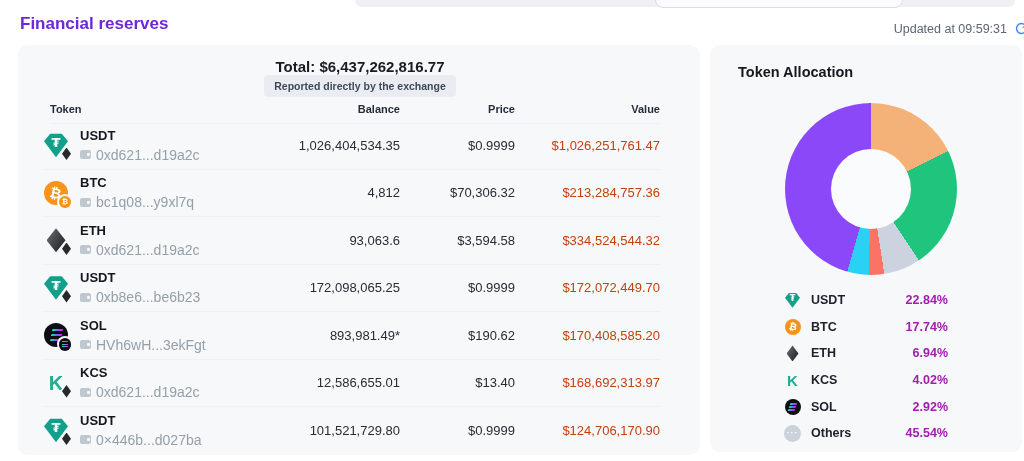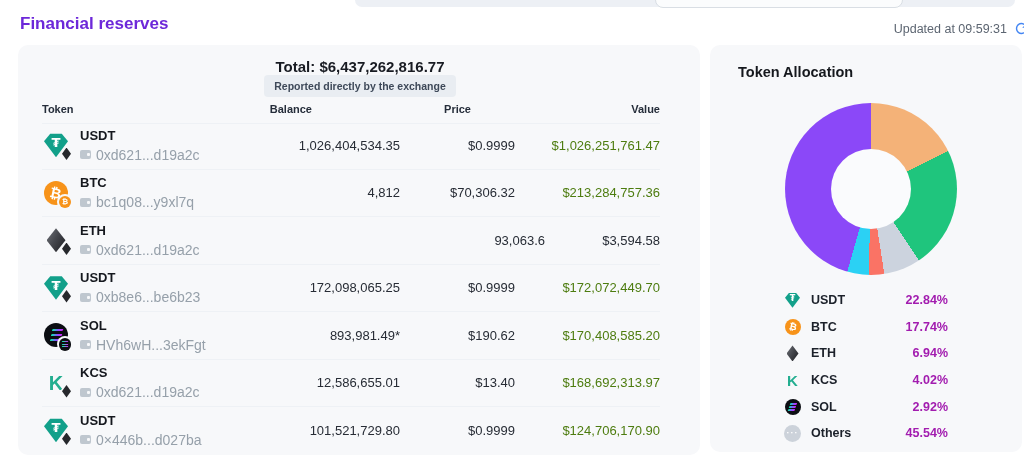--- a/index.html
+++ b/index.html
@@ -20,28 +20,28 @@
   
   .card{position:absolute;background:#f7f8fa;border-radius:10px;}
   .card.reserves{left:18px;top:45px;width:682px;height:410px;}
   .card.alloc{left:710px;top:45px;width:312px;height:407px;}
 
   
   .total-row{position:absolute;left:24px;right:22px;top:13px;display:flex;justify-content:space-between;align-items:center;flex-direction:column;}
   .total-label{font-size:15px;font-weight:bold;color:#181b22;}
   .report-badge{background:#e9edf2;color:#3e4959;font-size:10.5px;font-weight:bold;padding:5px 10px;border-radius:4px;}
 
-  .thead{position:absolute;top:58px;left:24px;right:40px;display:flex;align-items:center;font-size:11px;font-weight:bold;color:#252d3a;padding-bottom:8px;border-bottom:1px solid #eef1f5;gap:44px;}
+  .thead{position:absolute;top:58px;left:32px;right:40px;display:flex;align-items:center;font-size:11px;font-weight:bold;color:#252d3a;padding-bottom:8px;border-bottom:1px solid #eef1f5;}
   .tbody{position:absolute;top:77px;left:24px;right:40px;}
   .trow{display:flex;align-items:center;height:46.5px;border-bottom:1px solid #eef1f5;cursor:pointer;}
   .trow:last-child{border-bottom:none;}
   .col-token{flex:1;display:flex;align-items:center;gap:10px;min-width:0;}
   .col-balance{width:150px;text-align:right;font-size:13px;color:#272c35;}
   .col-price{width:115px;text-align:right;font-size:13px;color:#272c35;}
-  .col-value{width:145px;text-align:right;font-size:13px;color:#4d7c0f;}
+  .col-value{width:145px;text-align:right;font-size:13px;color:#c2410c;}
   .thead .col-token,.thead .col-balance,.thead .col-price,.thead .col-value{font-size:11px;font-weight:bold;color:#252d3a;}
 
   .tok-meta{display:flex;flex-direction:column;justify-content:center;}
   .tok-name{font-size:13px;font-weight:bold;color:#15181e;line-height:1.2;}
   .tok-addr{display:flex;align-items:center;gap:5px;font-size:14px;color:#96a0aa;margin-top:3px;}
   .wallet-ico{width:11px;height:9px;background:#bfc7cf;border-radius:2px;display:inline-block;position:relative;flex:none;}
   .wallet-ico::after{content:"";position:absolute;right:1.5px;top:3px;width:3px;height:3px;background:#f7f8fa;border-radius:1px;}
 
   
   .ico{width:28px;height:28px;position:relative;flex:none;}
@@ -180,20 +180,21 @@
       <div class="tok-meta">
         <span class="tok-name">ETH</span>
         <span class="tok-addr">
           <span class="wallet-ico"></span>
           <span>0xd621...d19a2c</span>
         </span>
       </div>
     </div>
     <span class="col-balance">93,063.6</span>
     <span class="col-price">$3,594.58</span>
+    <span class="col-value">$334,524,544.32</span>
   </div>
 
   <div class="trow">
     <div class="col-token">
       <div class="ico">
             <div style="width: 100%; height: 100%;">
               <div class="gem">
                 <span>₮</span>
               </div>
             </div>

